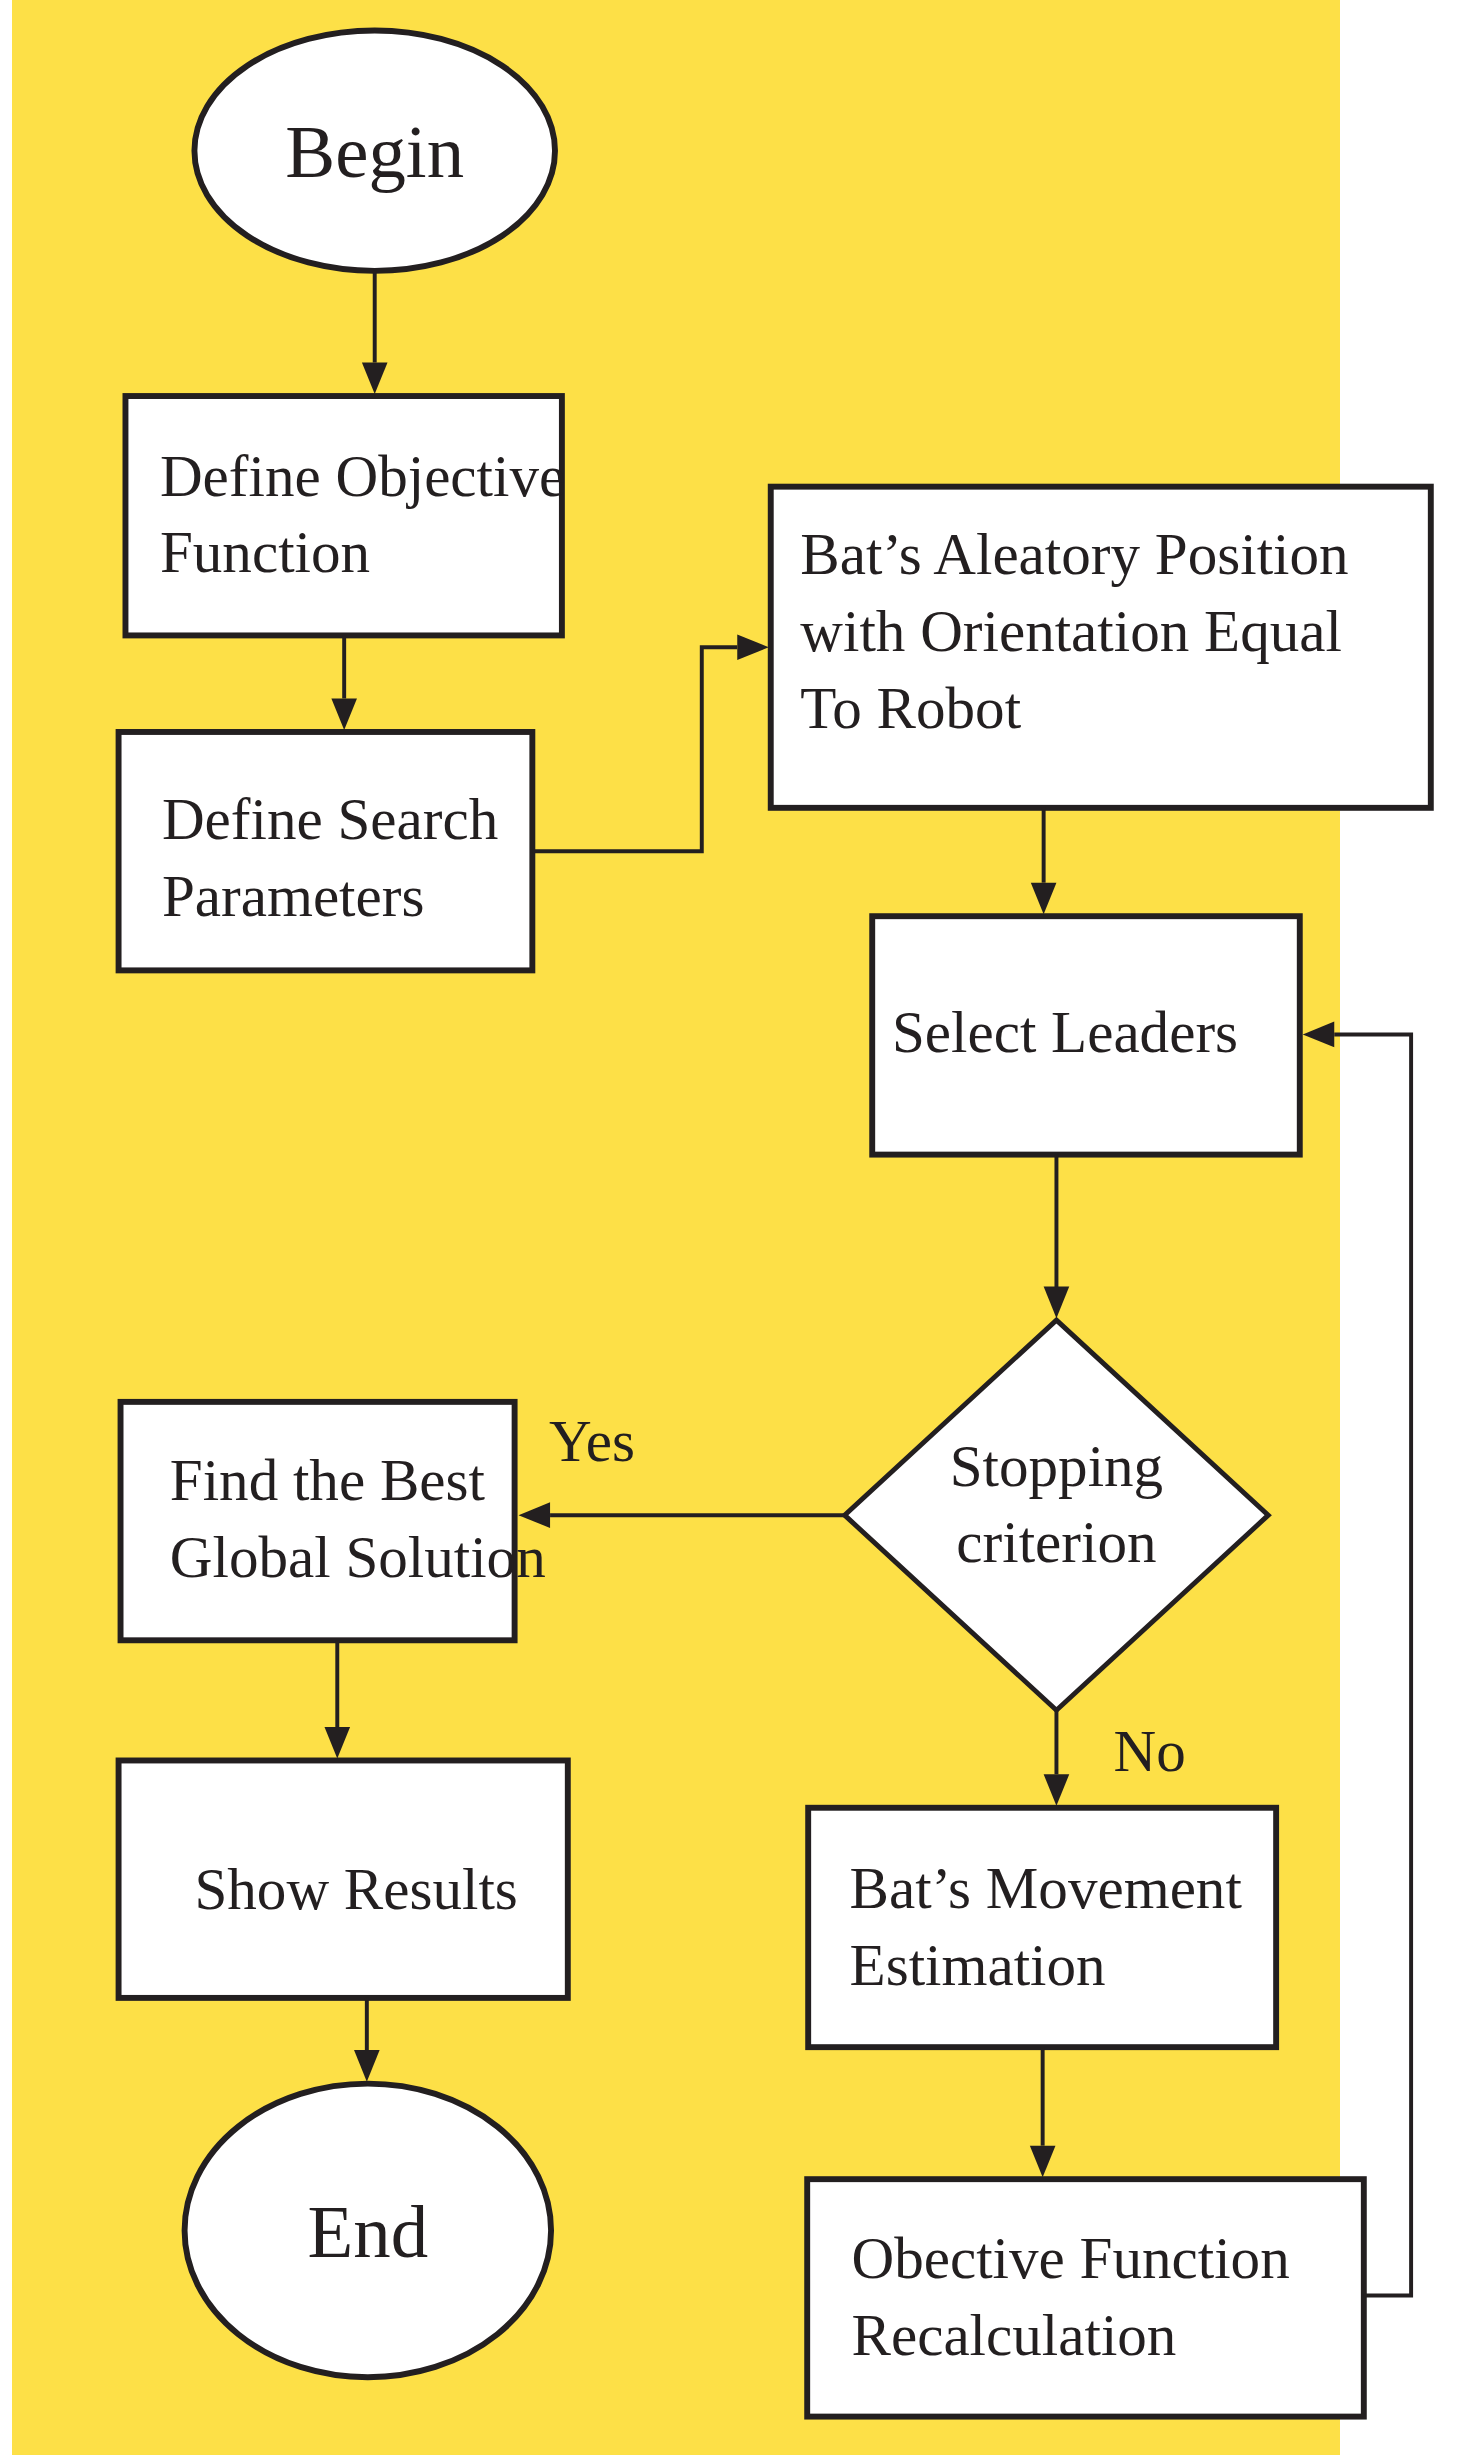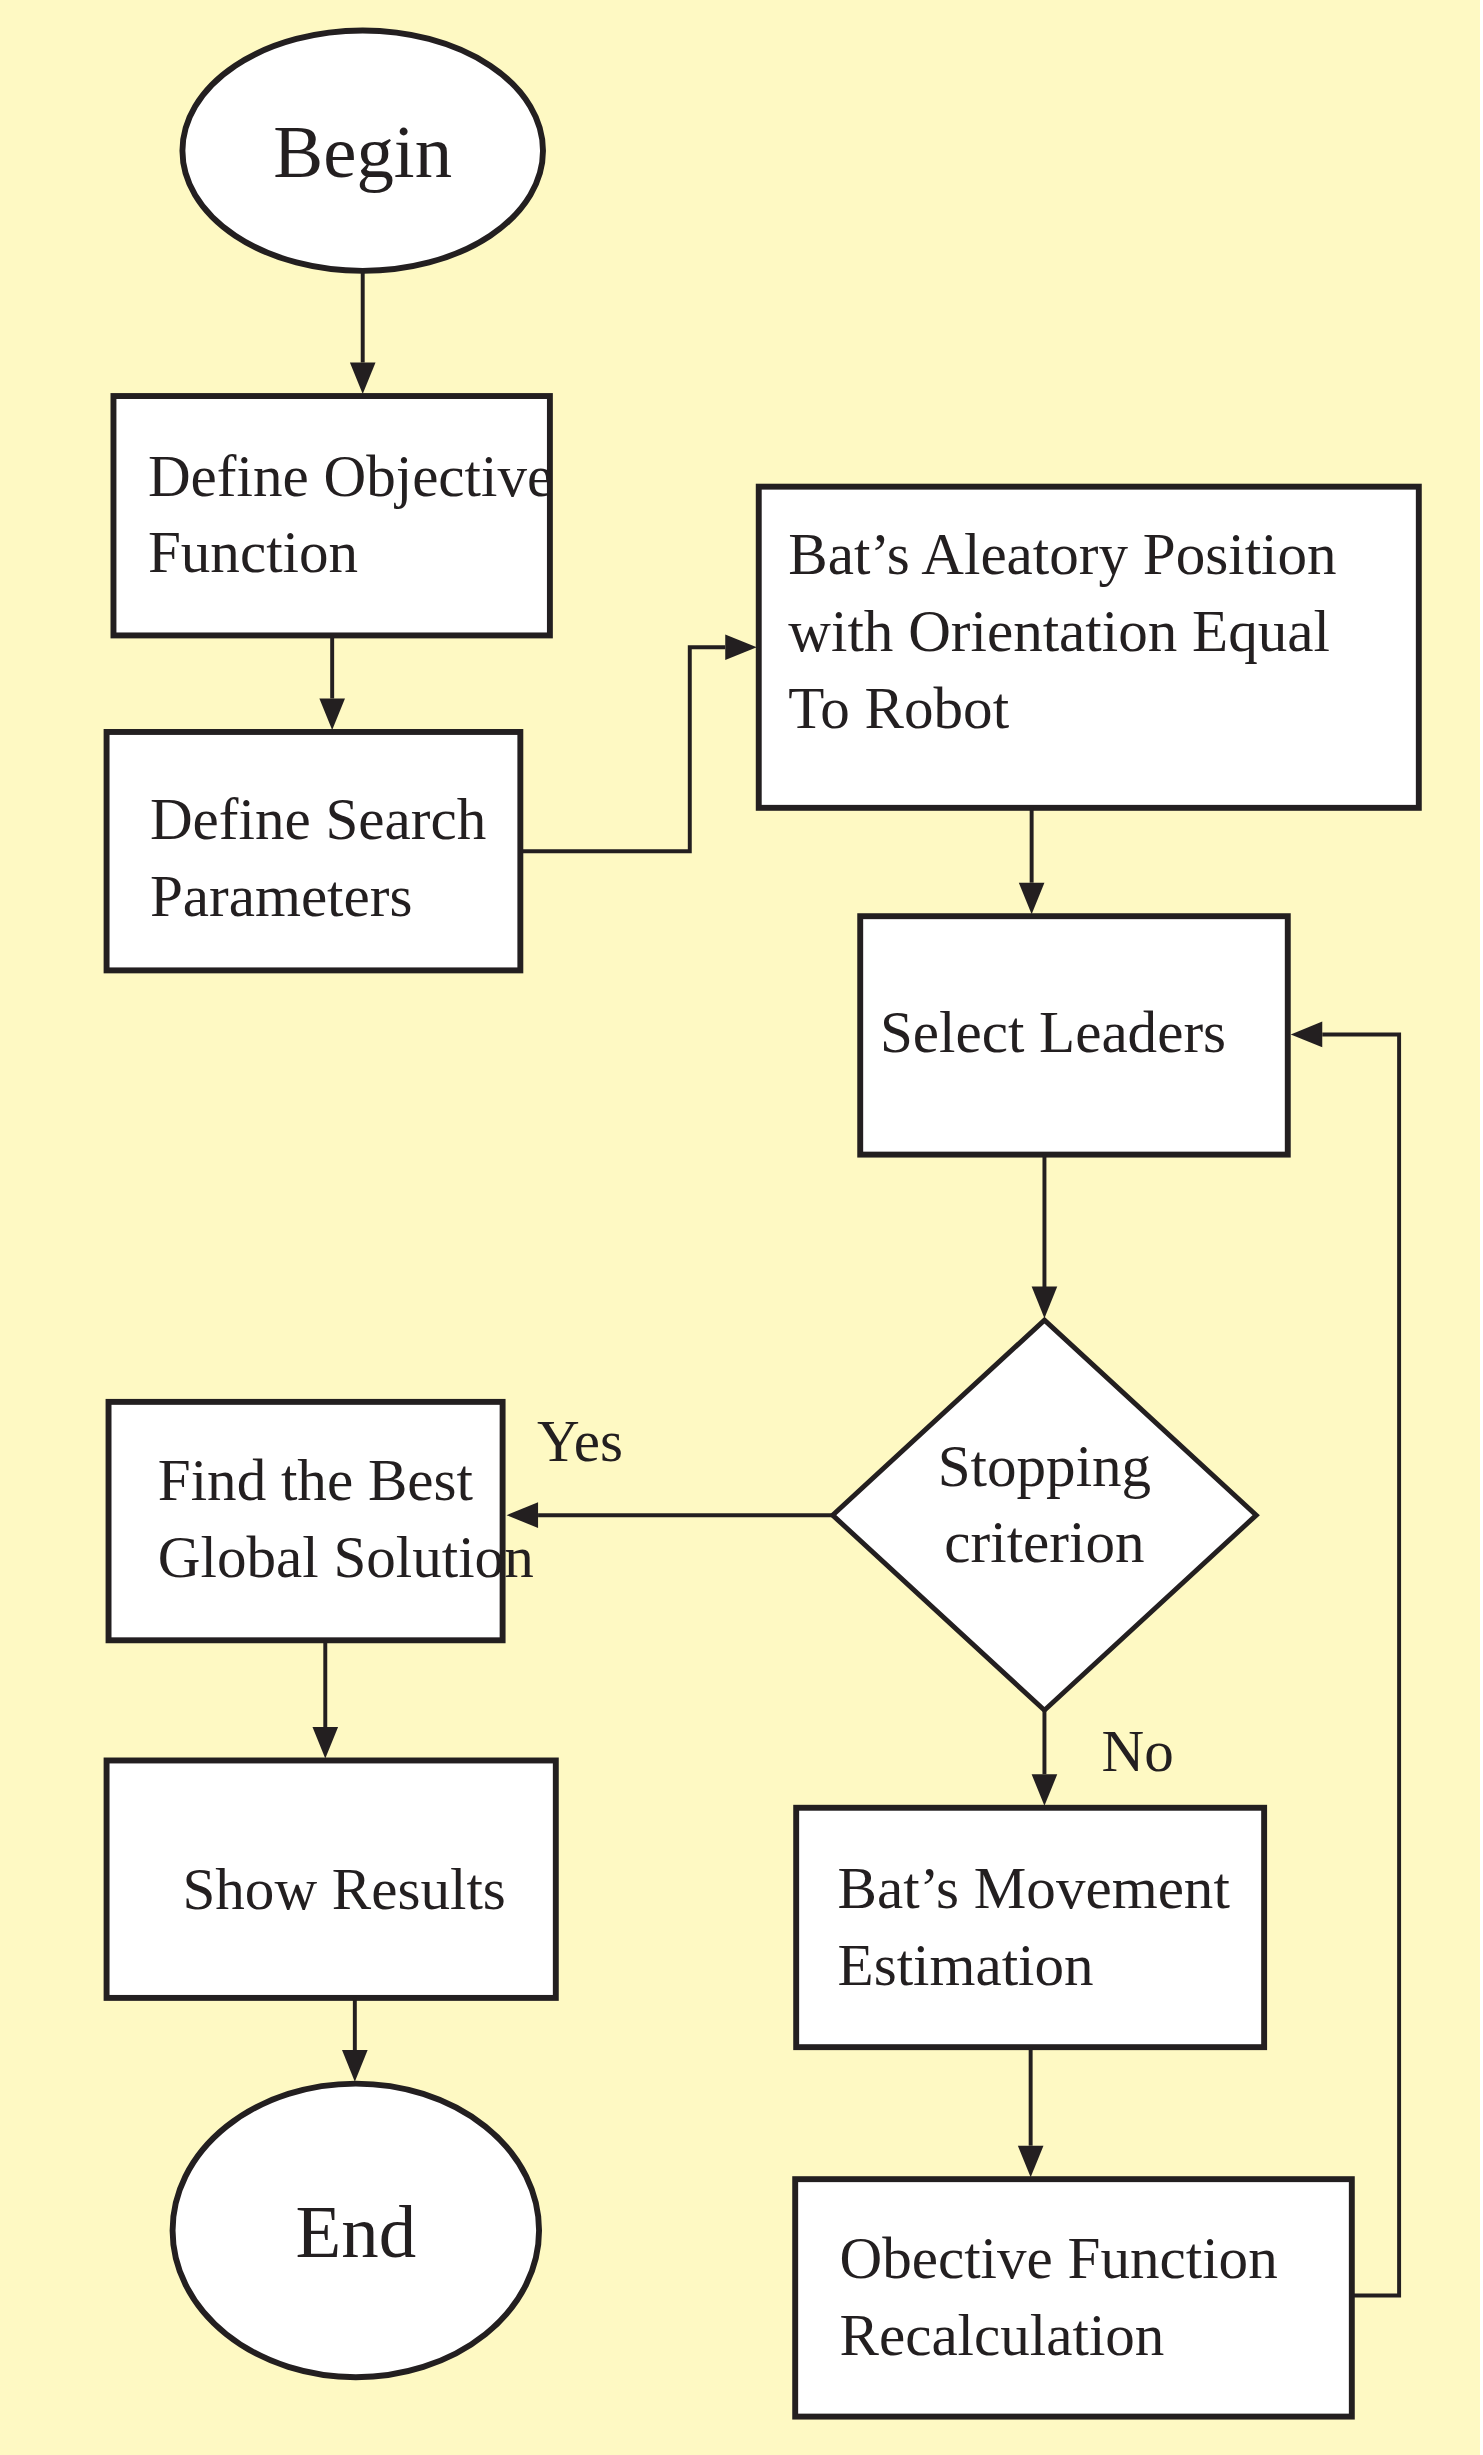--- a/index.html
+++ b/index.html
@@ -2,24 +2,25 @@
 <html><head>
 <meta charset="utf-8">
 <title>Flowchart</title>
 <style>
   html, body {
     margin: 0;
     padding: 0;
     background: #ffffff;
   }
   .stage {
-    width: 1480px;
+    width: 1328px;
     height: 2456px;
-    background: #fef9c3;
+    background: #fde047;
     position: relative;
+    margin-left: 12px;
   }
   svg { display: block; }
   svg text {
     font-family: "Liberation Serif", "DejaVu Serif", serif;
     fill: #231f20;
   }
   .shape {
     fill: #ffffff;
     stroke: #231f20;
     stroke-width: 6;

